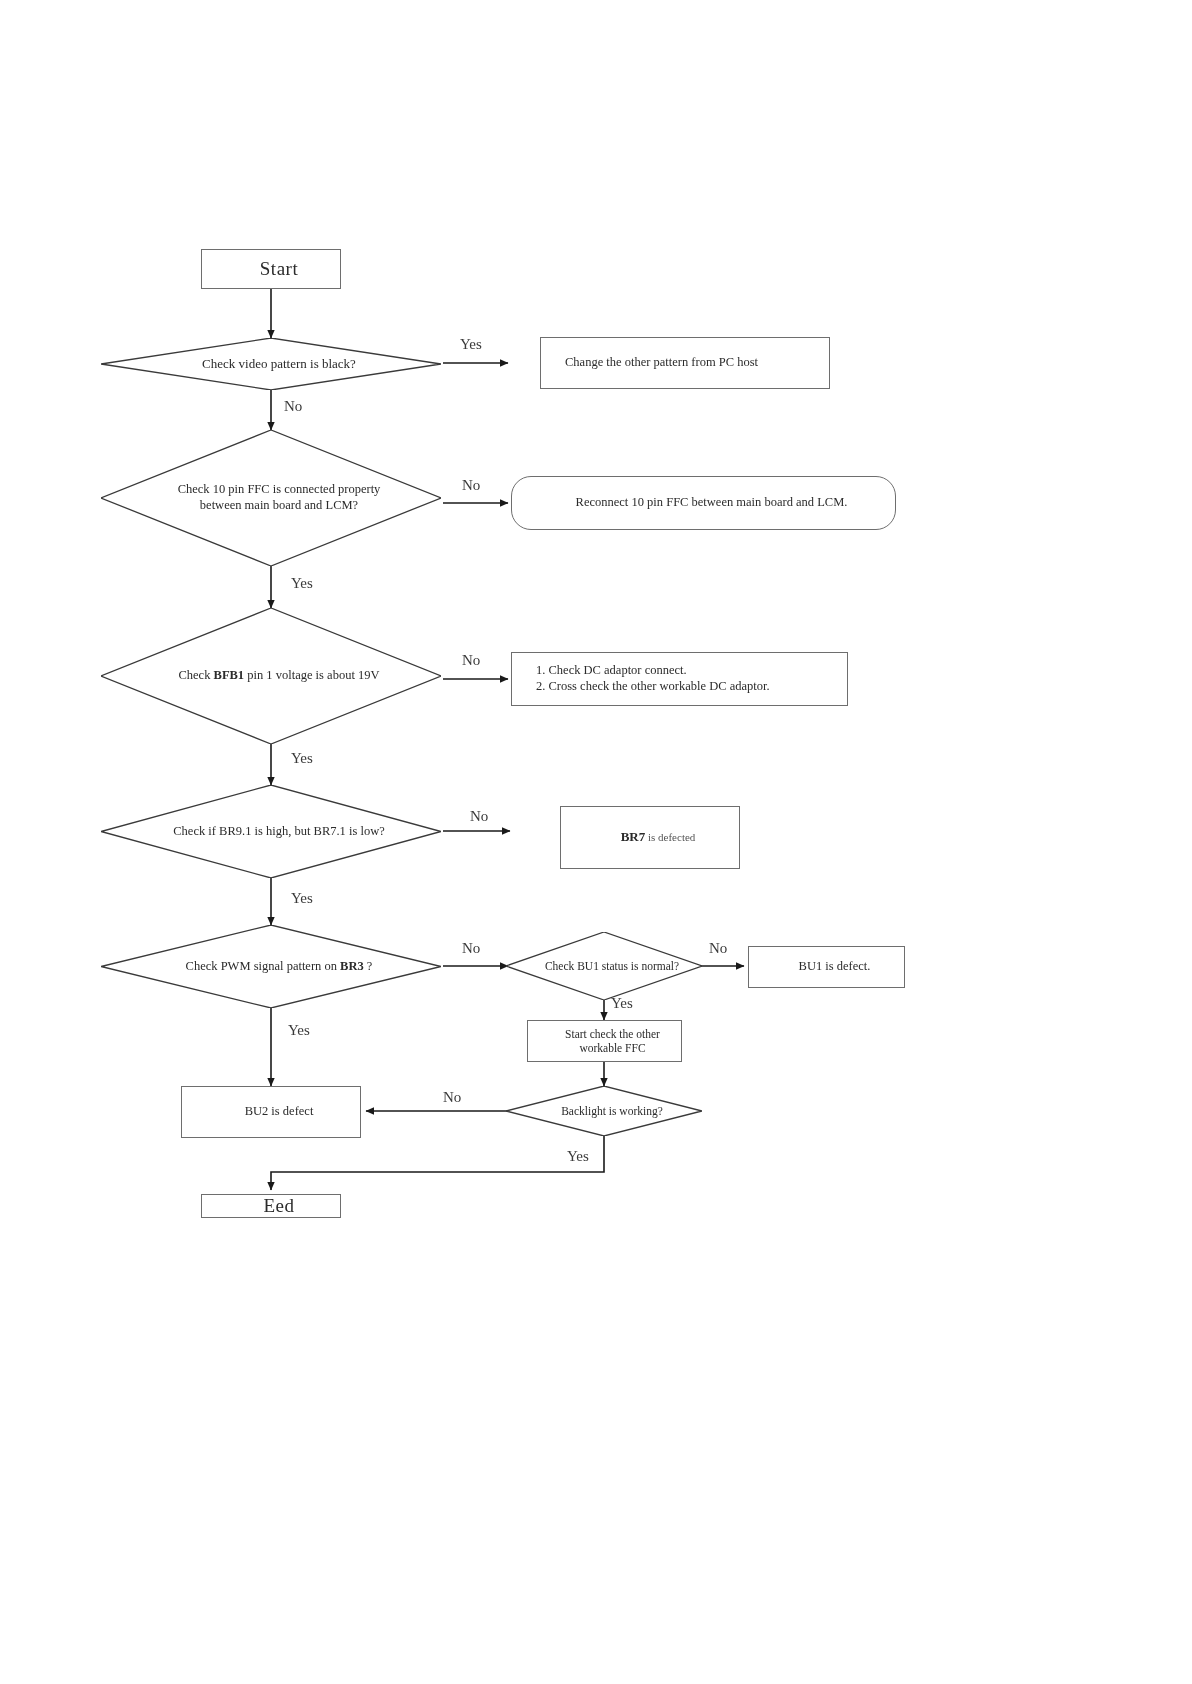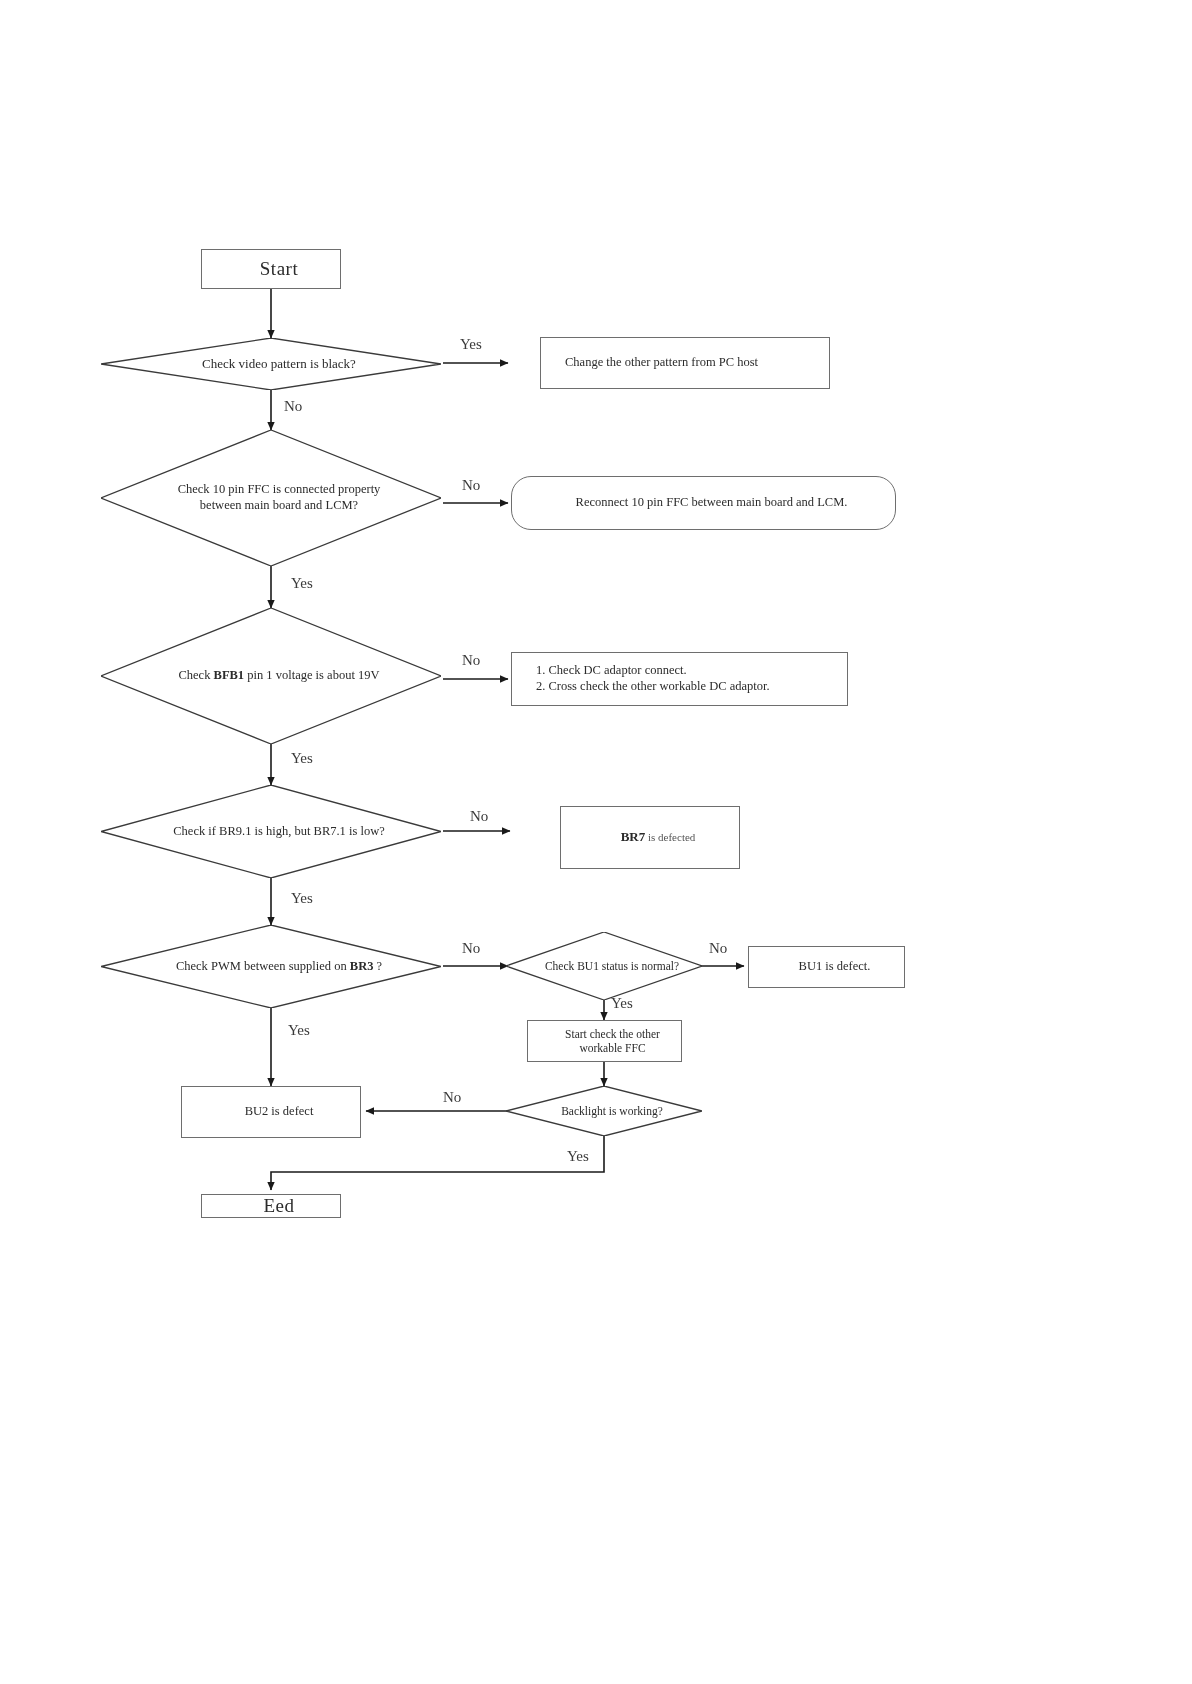--- a/index.html
+++ b/index.html
@@ -131,21 +131,21 @@
   <div class="lbl" style="left:291px;top:890px;">Yes</div>
 
   <div class="node box" style="left:536px;top:806px;width:180px;height:63px;margin-left:24px;">
     <span class="txt t13"><span class="bold">BR7</span><span class="sm"> is defected</span></span>
   </div>
 
   <div class="node diamond" style="left:101px;top:925px;width:340px;height:83px;">
     <svg class="dshape" viewBox="0 0 340 83" preserveAspectRatio="none">
       <polygon points="170,0 340,41.5 170,83 0,41.5" fill="#fff" stroke="#3a3a3a" stroke-width="1.3" vector-effect="non-scaling-stroke"></polygon>
     </svg>
-    <span class="dtxt t12"><span>Check PWM between supplied on </span><span class="bold">BR3</span><span> ?</span></span>
+    <span class="dtxt t12"><span>Check PWM signal pattern on </span><span class="bold">BR3</span><span> ?</span></span>
   </div>
   <div class="lbl" style="left:462px;top:940px;">No</div>
   <div class="lbl" style="left:288px;top:1022px;">Yes</div>
 
   <div class="node diamond" style="left:506px;top:932px;width:196px;height:68px;">
     <svg class="dshape" viewBox="0 0 196 68" preserveAspectRatio="none">
       <polygon points="98,0 196,34 98,68 0,34" fill="#fff" stroke="#3a3a3a" stroke-width="1.3" vector-effect="non-scaling-stroke"></polygon>
     </svg>
     <span class="dtxt t11">Check BU1 status is normal?</span>
   </div>

